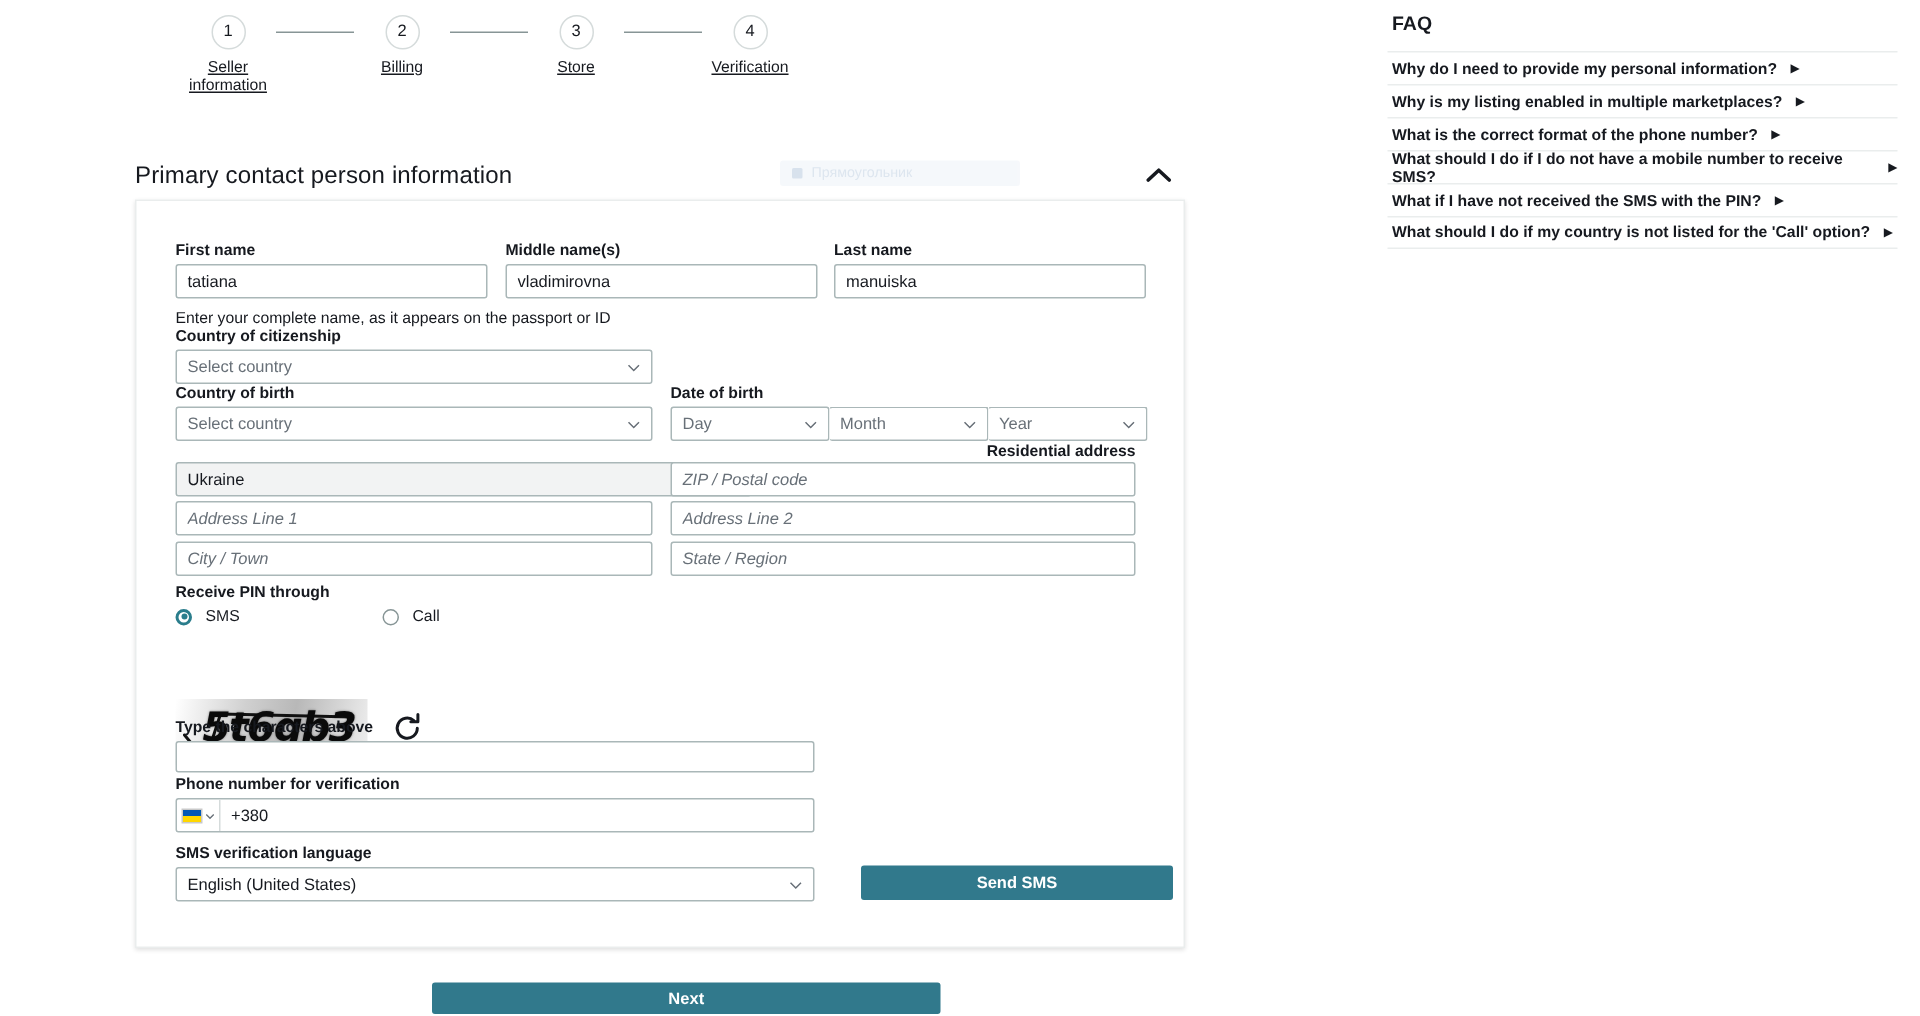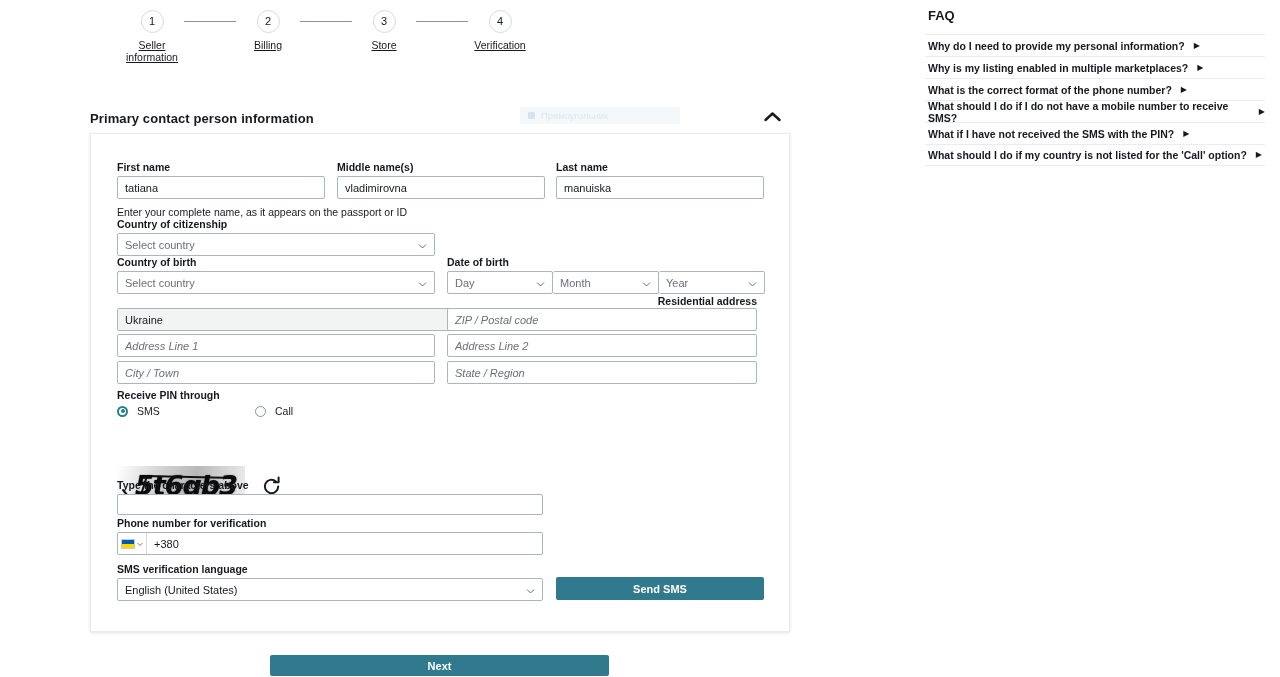--- a/index.html
+++ b/index.html
@@ -35,21 +35,21 @@
     margin-top: 11px; min-width: 40px; max-width: 52px;
   }
 
   
   .section-header {
     position: absolute; left: 90px; top: 104px;
     width: 700px; height: 28px;
     display: flex; align-items: center;
   }
   .section-title {
-    font-size: 13px; font-weight: bold; color: #16191f; letter-spacing: .1px;
+    font-size: 16px; font-weight: normal; color: #16191f; letter-spacing: .1px;
   }
   .ghost-chip {
     position: absolute; left: 430px; top: 3px;
     width: 160px; height: 17px;
     background: #eef3f8; border-radius: 2px;
     display: flex; align-items: center; gap: 6px; padding: 0 8px;
     opacity: .55;
   }
   .ghost-dot { width: 7px; height: 7px; background: #b9cbe0; border-radius: 1px; flex: 0 0 auto; }
   .ghost-text { font-size: 9.5px; color: #c2d2e3; white-space: nowrap; }
@@ -143,21 +143,21 @@
     font-family: "Liberation Sans", sans-serif; font-size: 11px; color: #16191f;
     padding: 0 7px;
   }
 
   
   .btn-teal {
     background: #31798c; color: #ffffff;
     font-family: "Liberation Sans", sans-serif;
     font-size: 11px; font-weight: bold;
     border: none; border-radius: 2px; cursor: pointer;
-    display: flex; align-items: center; justify-content: center;
+    display: flex; align-items: center; justify-content: center; margin-left: 18px;
   }
 
   .next-btn {
     position: absolute; left: 270px; top: 655px;
     width: 339px; height: 21px;
   }
 
   
   .faq {
     position: absolute; left: 925px; top: 8px; width: 340px;

